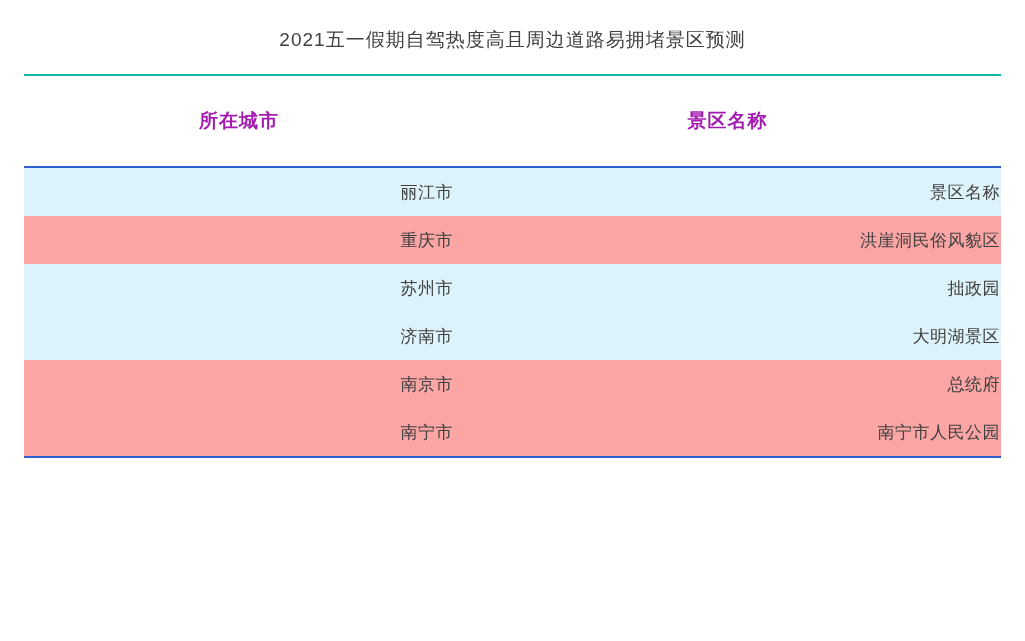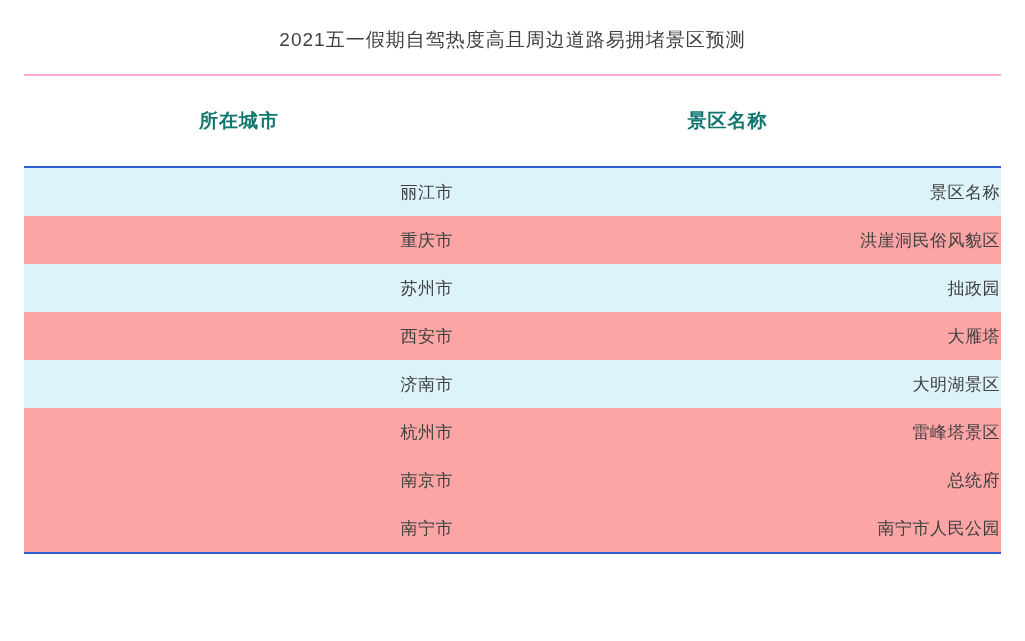--- a/index.html
+++ b/index.html
@@ -37,25 +37,25 @@
   }
   table.data-table {
     width: 977px;
     border-collapse: collapse;
     table-layout: fixed;
   }
   table.data-table thead tr.header-row {
     height: 92px;
   }
   table.data-table thead th {
-    border-top: 2px solid #f9a8d4;
+    border-top: 2px solid #14b8a6;
     border-bottom: 2px solid #2f5fd0;
     font-size: 19px;
     font-weight: bold;
-    color: #0f766e;
+    color: #a21caf;
     text-align: center;
     vertical-align: middle;
     letter-spacing: 1px;
   }
   table.data-table tbody td {
     height: 46px;
     font-size: 17px;
     color: #404040;
     text-align: right;
     vertical-align: middle;
@@ -95,31 +95,23 @@
           <td>景区名称</td>
         </tr>
         <tr class="even">
           <td>重庆市</td>
           <td>洪崖洞民俗风貌区</td>
         </tr>
         <tr class="odd">
           <td>苏州市</td>
           <td>拙政园</td>
         </tr>
-        <tr class="even">
-          <td>西安市</td>
-          <td>大雁塔</td>
-        </tr>
         <tr class="odd">
           <td>济南市</td>
           <td>大明湖景区</td>
-        </tr>
-        <tr class="even">
-          <td>杭州市</td>
-          <td>雷峰塔景区</td>
         </tr>
         <tr class="even">
           <td>南京市</td>
           <td>总统府</td>
         </tr>
         <tr class="even last-row">
           <td>南宁市</td>
           <td>南宁市人民公园</td>
         </tr>
       </tbody>

